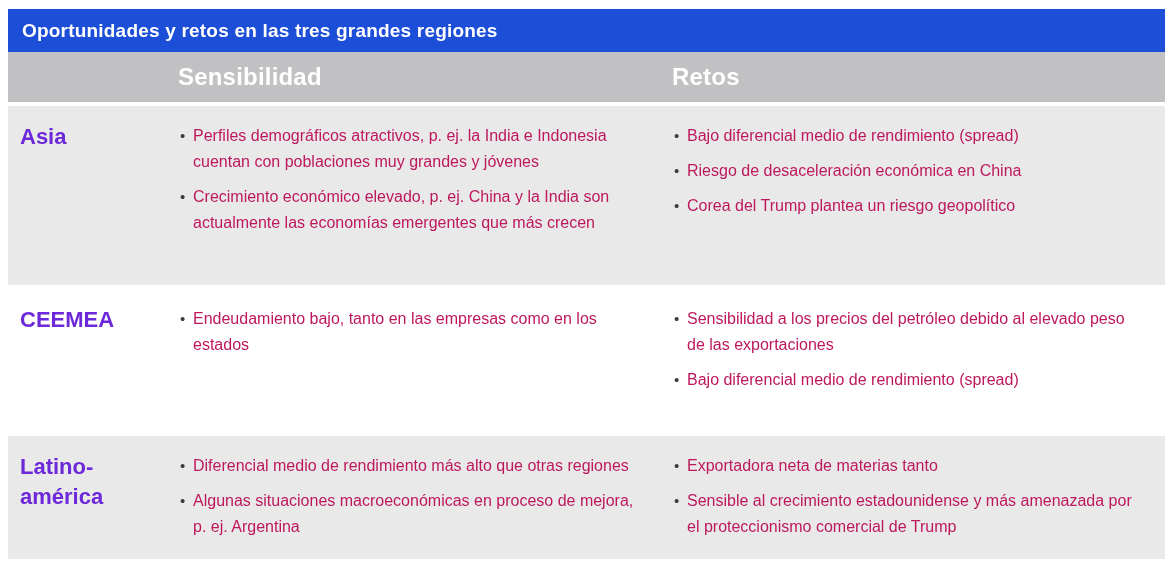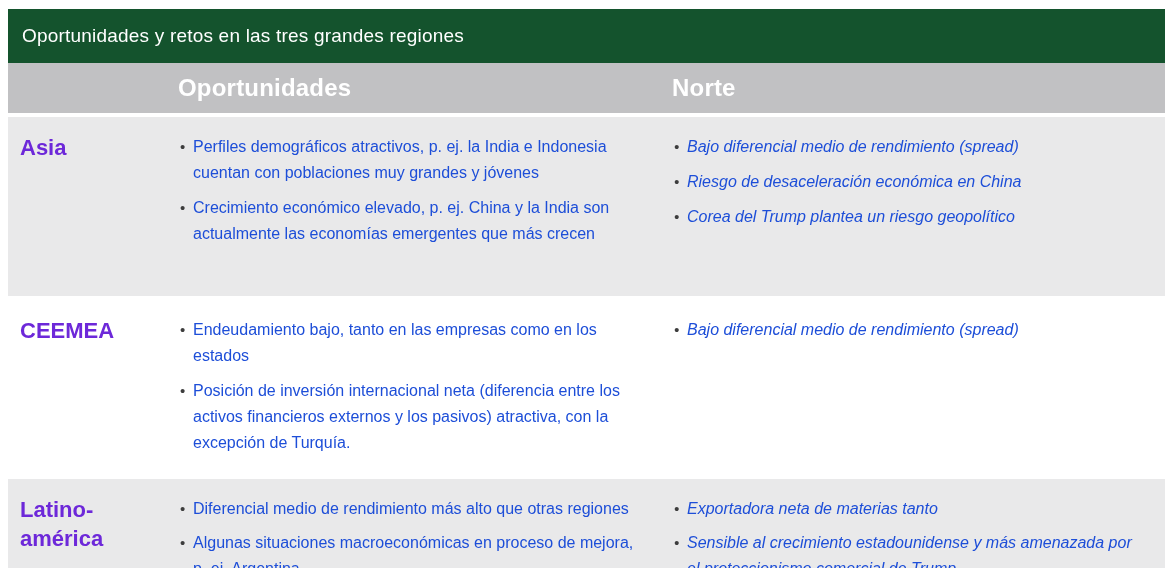--- a/index.html
+++ b/index.html
@@ -5,24 +5,24 @@
   html,body{margin:0;padding:0;background:#ffffff;}
   body{
     width:1165px;height:568px;overflow:hidden;
     font-family:"Liberation Sans", sans-serif;
     -webkit-font-smoothing:antialiased;
   }
   .page{
     margin-left:8px;margin-top:9px;width:1157px;
   }
   .title-bar{
-    background:#14532d;color:#ffffff;
-    height:54px;display:flex;align-items:center;
+    background:#1d4ed8;color:#ffffff;
+    height:43px;display:flex;align-items:center;
     padding-left:14px;box-sizing:border-box;
-    font-size:19px;font-weight:normal;letter-spacing:.2px;
+    font-size:19px;font-weight:bold;letter-spacing:.2px;
   }
   .header-row{
     background:#c1c1c3;color:#ffffff;
     height:50px;display:grid;grid-template-columns:162px 494px 1fr;
     align-items:center;
     font-size:24px;font-weight:bold;letter-spacing:.2px;
     margin-bottom:4px;
   }
   .header-row .hcell{padding-left:8px;}
   .row{
@@ -37,41 +37,41 @@
   #rows .row:nth-child(3){min-height:120px;}
   .region{
     font-size:22px;font-weight:bold;color:#6d28d9;
     padding:16px 10px 0 12px;line-height:1.35;
   }
   .cell ul{
     list-style:none;margin:0;padding:17px 22px 10px 10px;
   }
   .cell li{
     display:flex;align-items:flex-start;
-    color:#1d4ed8;font-size:16px;line-height:1.62;
+    color:#be185d;font-size:16px;line-height:1.62;
     margin-bottom:9px;
   }
   .dot{flex:0 0 13px;margin-top:0;}
   .dot::before{content:"\2022";font-size:15px;color:#3d3d3d;}
   .txt{flex:1;}
-  .cell.ret ul{padding-right:28px;font-style:italic;}
+  .cell.ret ul{padding-right:28px;}
 </style>
 </head>
 <body>
 
 <div class="page">
 
   <div class="title-bar">
     <span>Oportunidades y retos en las tres grandes regiones</span>
   </div>
 
   <div class="header-row">
     <div class="hcell"></div>
-    <div class="hcell">Oportunidades</div>
-    <div class="hcell">Norte</div>
+    <div class="hcell">Sensibilidad</div>
+    <div class="hcell">Retos</div>
   </div>
 
   <div id="rows">
   <div class="row row-gray">
     <div class="cell region">Asia</div>
     <div class="cell opp">
       <ul>
             <li>
               <span class="dot"></span>
               <span class="txt">Perfiles demográficos atractivos, p. ej. la India e Indonesia cuentan con poblaciones muy grandes y jóvenes</span>
@@ -101,28 +101,28 @@
   </div>
 
   <div class="row row-white">
     <div class="cell region">CEEMEA</div>
     <div class="cell opp">
       <ul>
             <li>
               <span class="dot"></span>
               <span class="txt">Endeudamiento bajo, tanto en las empresas como en los estados</span>
             </li>
-            <li>
-              <span class="dot"></span>
-              <span class="txt">Posición de inversión internacional neta (diferencia entre los activos financieros externos y los pasivos) atractiva, con la excepción de Turquía.</span>
-            </li>
           </ul>
     </div>
     <div class="cell ret">
       <ul>
+            <li>
+              <span class="dot"></span>
+              <span class="txt">Sensibilidad a los precios del petróleo debido al elevado peso de las exportaciones</span>
+            </li>
             <li>
               <span class="dot"></span>
               <span class="txt">Bajo diferencial medio de rendimiento (spread)</span>
             </li>
           </ul>
     </div>
   </div>
 
   <div class="row row-gray">
     <div class="cell region">Latino-américa</div>

